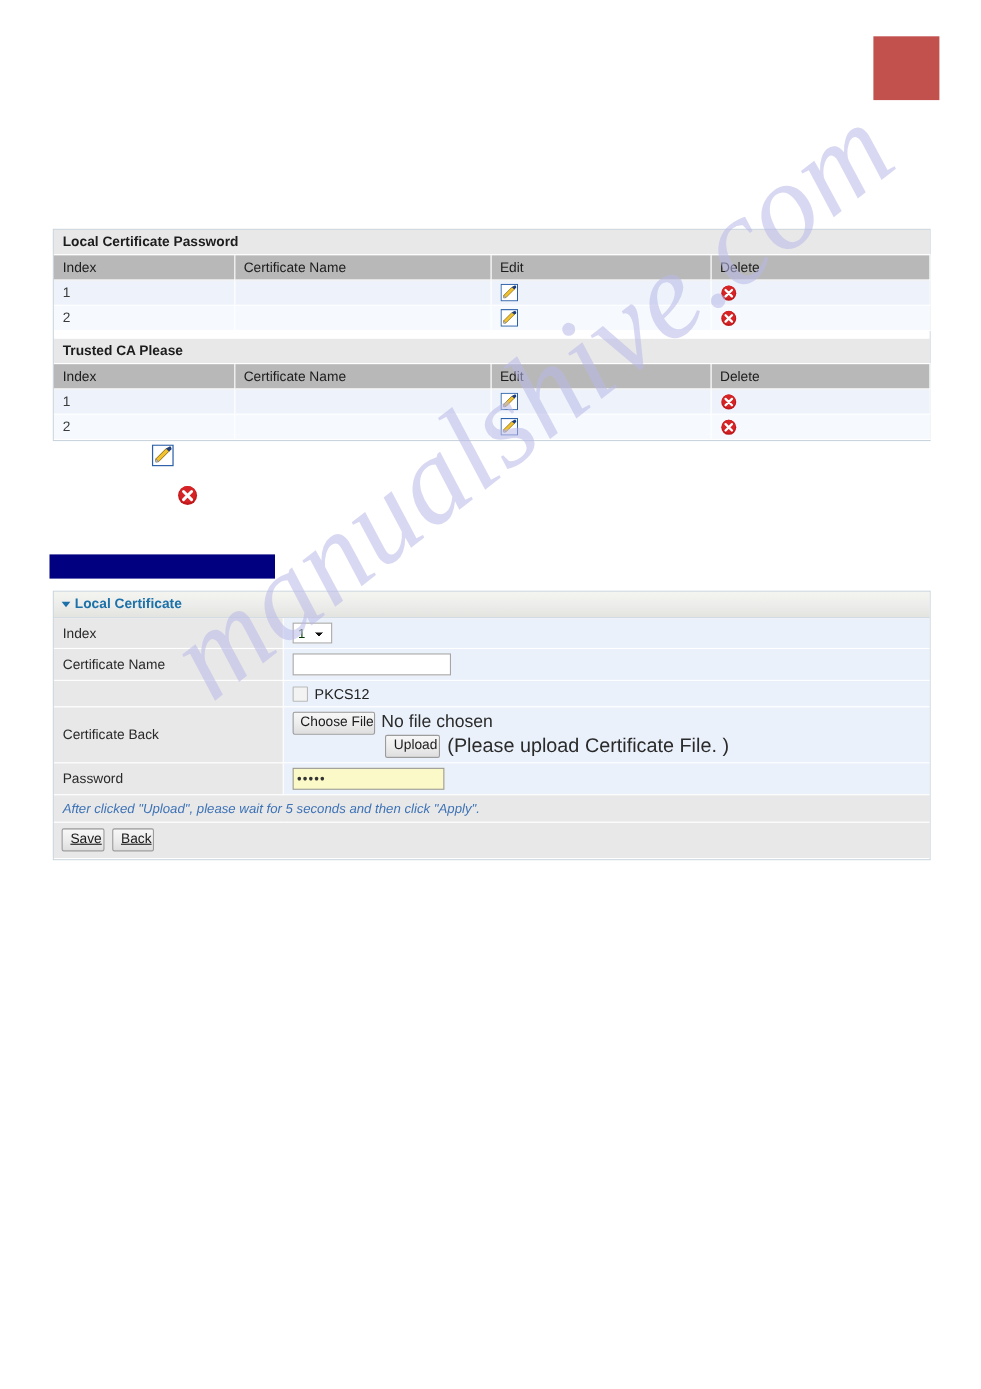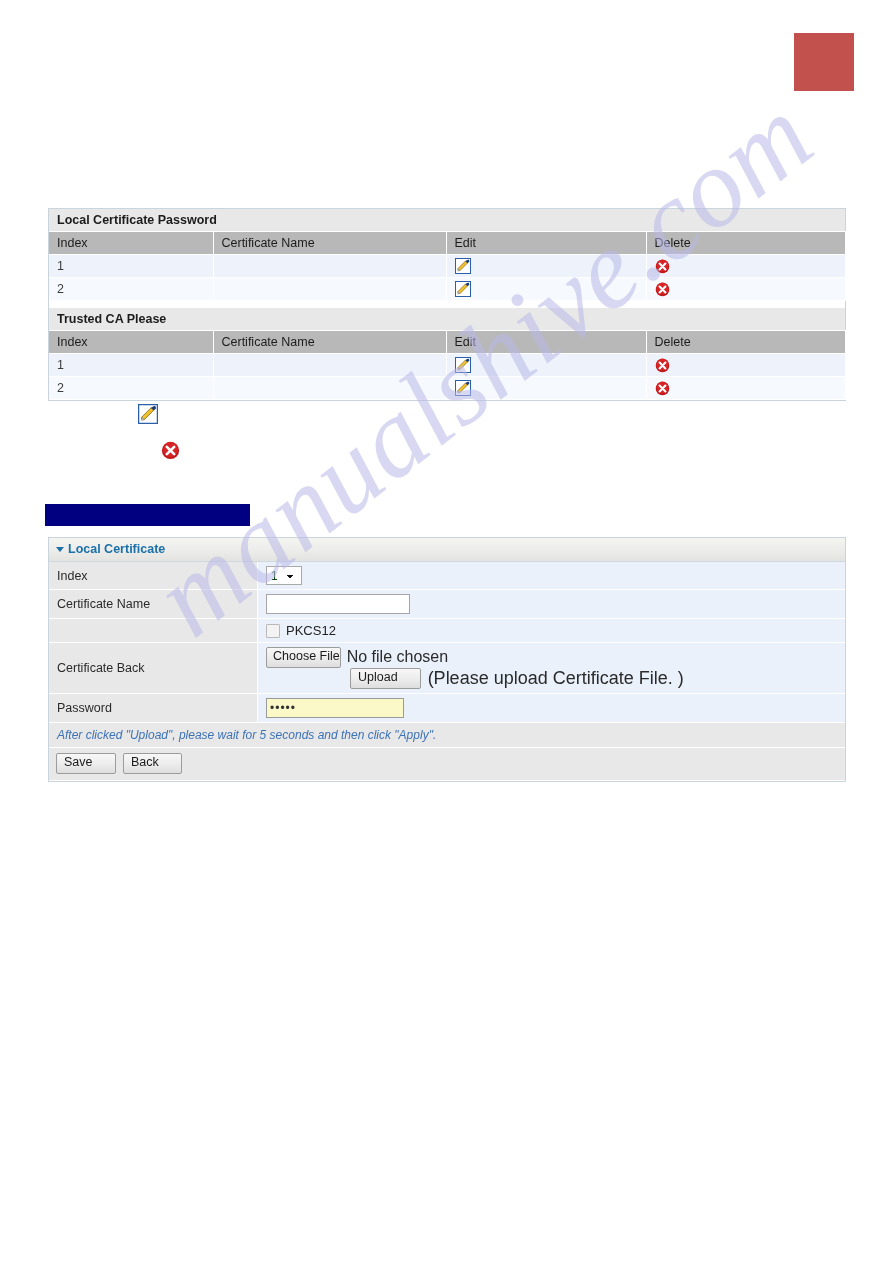--- a/index.html
+++ b/index.html
@@ -272,21 +272,21 @@
     color: #222;
     vertical-align: middle;
   }
   .btn {
     font-family: "Liberation Sans", sans-serif;
     font-size: 12.5px;
     color: #1a1a1a;
     background: linear-gradient(to bottom, #f7f7f7 0%, #ededed 50%, #dedede 100%);
     border: 1px solid #9c9c9c;
     border-radius: 2px;
-    padding: 2px 22px 3px 7px;
+    padding: 2px 1px 3px 7px;
     cursor: pointer;
     line-height: 1.1;
   }
   .btn-choose { padding: 2px 0 3px 6px; }
   .no-file {
     font-size: 16px;
     color: #2a2a2a;
     margin-left: 6px;
     vertical-align: middle;
   }
@@ -305,21 +305,21 @@
     color: #3d72b6;
     font-size: 12px;
     font-style: italic;
     padding: 5px 0 5px 8px;
     border-bottom: 1px solid #ffffff;
   }
   .action-row td {
     background: #e8e8e8;
     padding: 5px 0 6px 7px;
   }
-  .action-row .btn { margin-right: 4px; }
+  .action-row .btn { margin-right: 4px; text-decoration: underline; }
 </style>
 </head>
 <body>
 
 <div id="watermark">
   <div class="wm-text">manualshive.com</div>
 </div>
 
 <div id="logo-block"></div>
 

